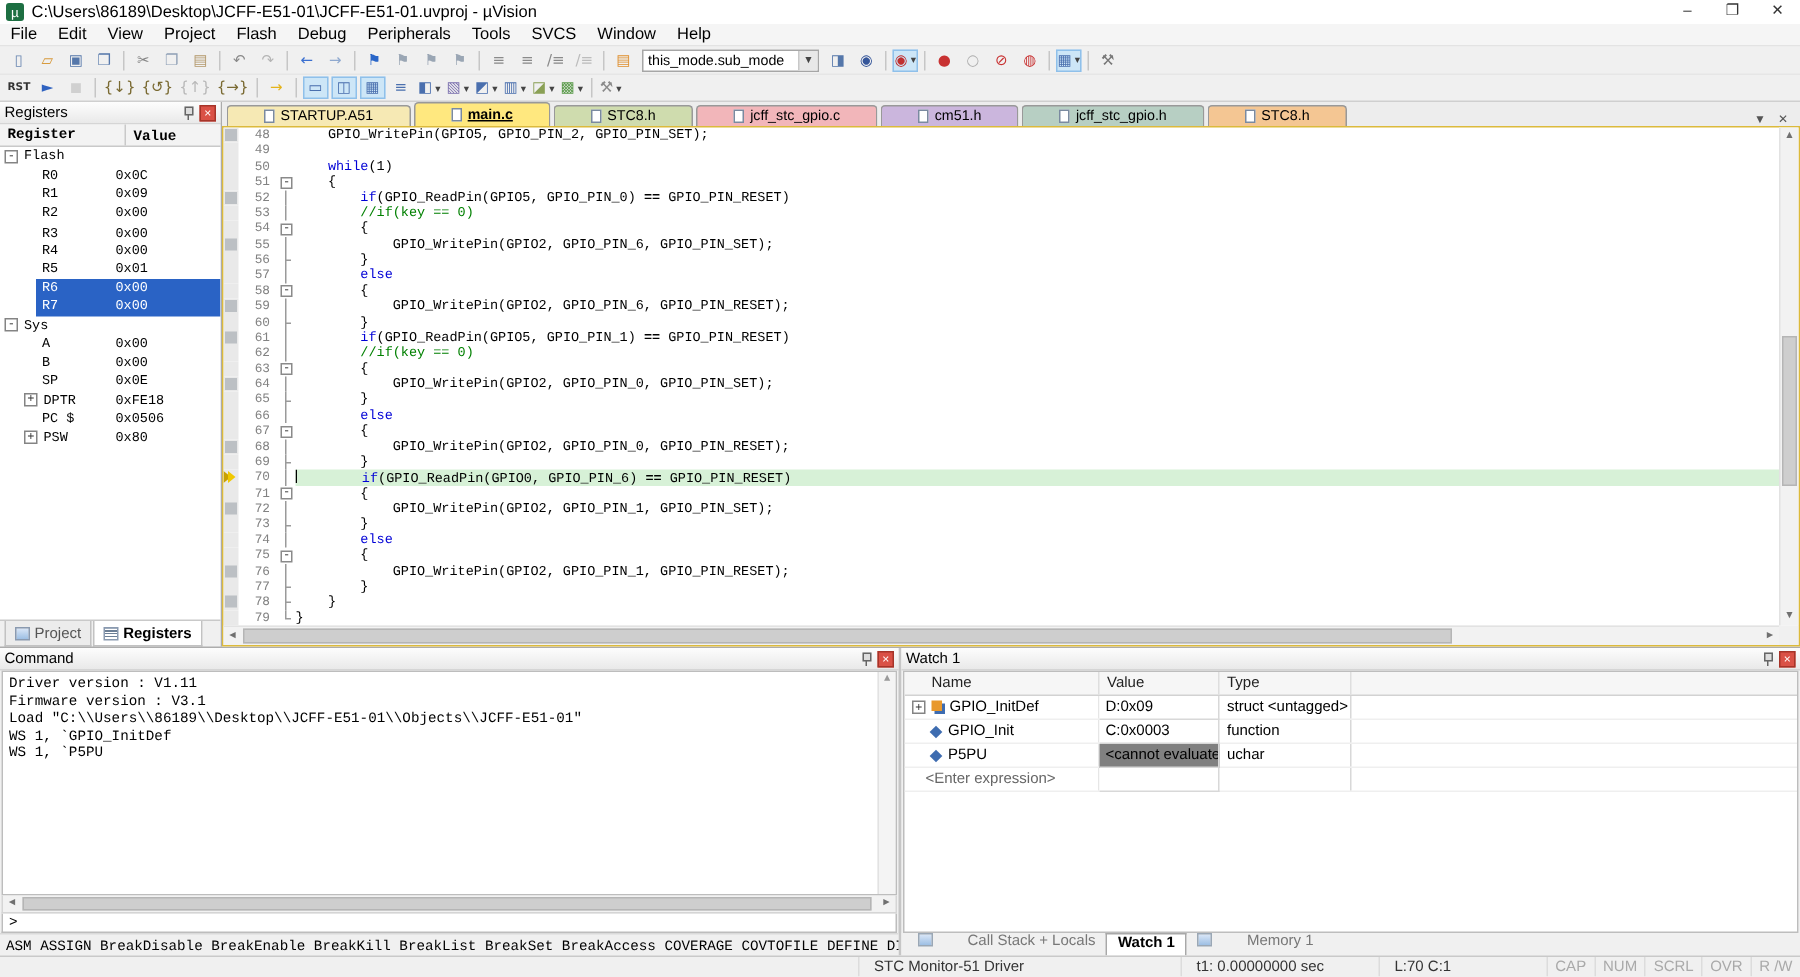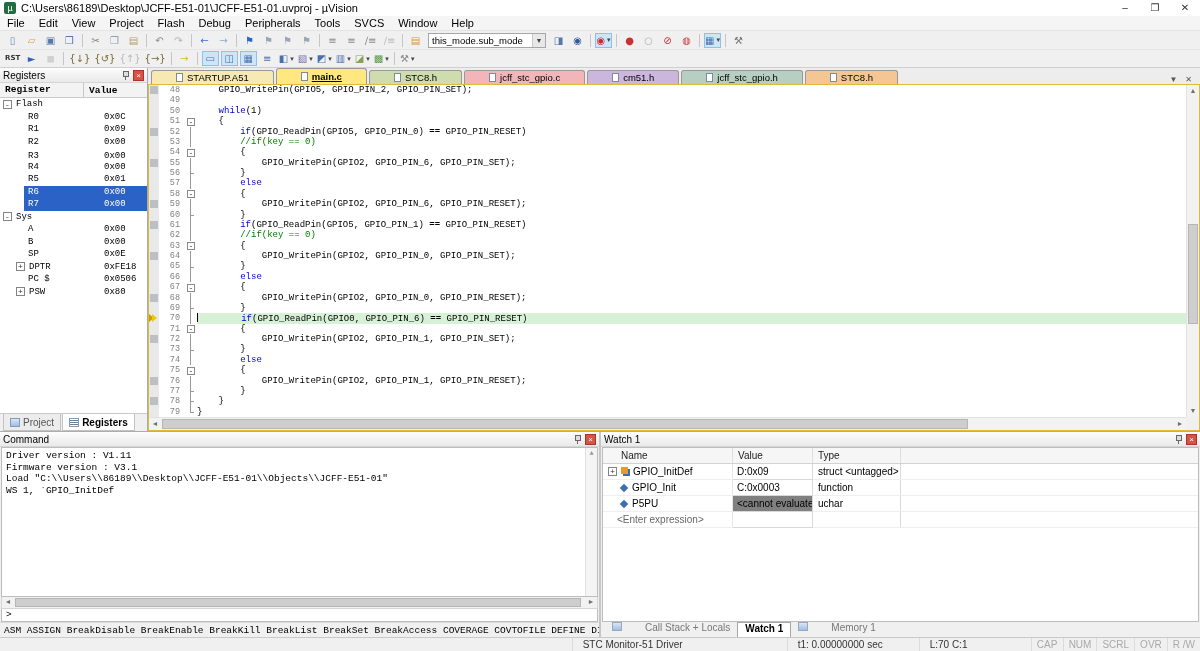--- a/index.html
+++ b/index.html
@@ -43,21 +43,21 @@
   .pin::before { content:""; position:absolute; left:2px; top:1px; width:4px; height:4px; border:1px solid #666; background:#ddd; }
   .pin::after { content:""; position:absolute; left:4px; top:6px; height:4px; border-left:1px solid #666; }
   .xbtn { width:11px; height:11px; background:#da5146; border:1px solid #a63429; color:#fff; font-size:8px; line-height:9px; text-align:center; }
 
   .rheader { height:15px; flex:none; display:flex; align-items:center; font-family:"Liberation Mono", monospace; font-size:9.5px; font-weight:bold; background:#f3f3f3; border-bottom:1px solid #c9c9c9; }
   .rheader .col1 { width:84px; padding-left:5px; border-right:1px solid #c9c9c9; height:100%; line-height:14px; }
   .rheader .col2 { padding-left:5px; }
   .rtree { flex:1; background:#fff; overflow:hidden; font-family:"Liberation Mono", monospace; font-size:9px; border-bottom:1px solid #c9c9c9; }
   .rrow { height:12.5px; display:flex; align-items:center; position:relative; white-space:pre; }
   .rrow .exp { width:9px; height:9px; flex:none; border:1px solid #848484; background:#fff; font-size:8px; line-height:7px; text-align:center; margin-right:4px; color:#333; }
-  .rrow .val { position:absolute; left:104px; }
+  .rrow .val { position:absolute; left:77px; }
   .rrow.sel { background:linear-gradient(to right,#fff 0,#fff 24px,#2a63c5 24px); color:#fff; }
 
   .ltabs { height:17px; flex:none; display:flex; background:#f0f0f0; padding-left:3px; align-items:stretch; }
   .ltab { display:flex; align-items:center; font-size:10px; padding:0 6px; color:#555; background:#ececec; border:1px solid #c2c2c2; border-top:none; margin-right:1px; }
   .ltab.active { background:#fff; color:#000; font-weight:bold; }
   .tic { width:10px; height:9px; margin-right:3px; flex:none; border:1px solid #8a9ab0; background:linear-gradient(#d9e6f7,#9dbfe4); }
   .tic.lines { background:repeating-linear-gradient(#fff 0 1px,#6c7f96 1px 2px); }
 
   
   .editor { flex:1; min-width:0; display:flex; flex-direction:column; }
@@ -680,20 +680,21 @@
         <span class="xbtn">×</span>
       </div>
       <div class="cmdout" id="cmdout">
         <div class="cmdvs">
           <div style="line-height:11px;">▲</div>
         </div>
       <div>Driver version   : V1.11</div>
           <div>Firmware version : V3.1</div>
           <div>Load "C:\\Users\\86189\\Desktop\\JCFF-E51-01\\Objects\\JCFF-E51-01"</div>
           <div>WS 1, `GPIO_InitDef</div>
+          <div>WS 1, `P5PU</div>
         </div>
       <div class="cmdhs">
         <span class="sarrow" style="left:0;">◄</span>
         <div class="hthumb"></div>
         <span class="sarrow" style="right:0;">►</span>
       </div>
       <div class="cmdprompt">
         <span>&gt;</span>
       </div>
       <div class="cmdhelp">

